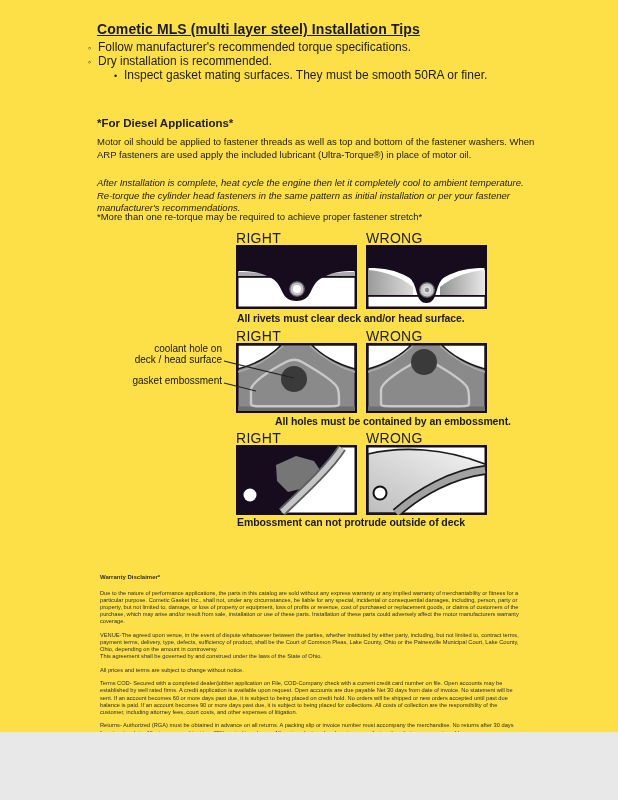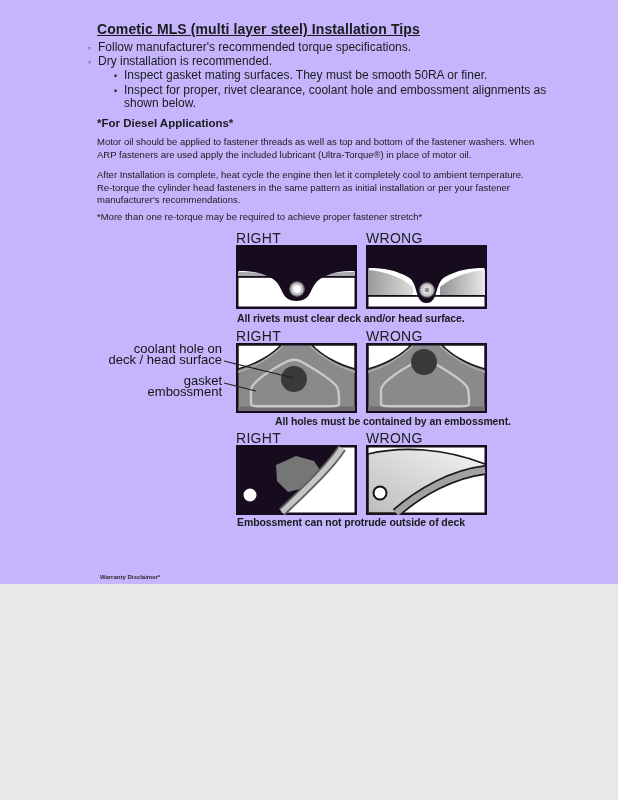--- a/index.html
+++ b/index.html
@@ -1,40 +1,40 @@
 <!DOCTYPE html>
 <html style="--dark: #170c1d; --gasket: #8a8a8a; --emboss: #c9c9c9; --hole: #3a3a3a; --ink: #1b1b1b;"><head>
 <meta charset="utf-8">
 <style>
   html,body{margin:0;padding:0;background:#e8e8e8;}
   .page{
-    position:relative;width:618px;height:584px;background:#c4b5fd;
+    position:relative;width:618px;height:732px;background:#fde047;
     font-family:"Liberation Sans","DejaVu Sans",sans-serif;
     color:var(--ink,#1b1b1b);overflow:hidden;
   }
   .abs{position:absolute;}
   
   .title{left:97px;top:21px;font-size:14px;font-weight:bold;text-decoration:underline;letter-spacing:.1px;}
   
   .tips{left:88px;top:41px;font-size:12px;line-height:13.2px;width:460px;}
   .li{display:flex;}
   .li .mk{width:10px;flex:0 0 10px;text-align:left;}
   .li1 .mk::before{content:"◦";font-size:9px;}
   .li2{padding-left:26px;}
   .li2 .mk::before{content:"•";font-size:9px;}
   
   .dheading{left:97px;top:117px;font-size:11.5px;font-weight:bold;}
   .dpara{left:97px;width:444px;font-size:9.5px;line-height:12.6px;}
   .dp1{top:136px;}
-  .dp2{top:169px;}
+  .dp2{top:177px;font-style:italic;}
   .dnote{top:211px;}
   
   .rw-label{width:121px;font-size:14px;color:#1d1d1d;letter-spacing:.3px;}
   .cap{font-size:10.5px;font-weight:bold;letter-spacing:-.1px;line-height:11.5px;}
-  .ann{width:114px;text-align:right;font-size:13px;line-height:10.5px;color:#151515;}
+  .ann{width:114px;text-align:right;font-size:10px;line-height:10.5px;color:#151515;}
   .diag{display:block;}
   
   .f-dark{fill:var(--dark,#170c1d);}
   .s-dark{stroke:var(--dark,#170c1d);}
   .f-hole{fill:var(--hole,#3a3a3a);}
   .f-gasket{fill:var(--gasket,#8a8a8a);}
   .s-emboss{stroke:var(--emboss,#c9c9c9);}
   
   .legal{left:100px;top:574px;width:422px;font-size:5.7px;line-height:1.25;color:#2c2c2c;}
   .legal .lh{font-size:6px;font-weight:bold;margin:0 0 8px 0;}
@@ -55,24 +55,20 @@
         <span class="mk"></span>
         <span>Follow manufacturer's recommended torque specifications.</span>
       </div>
     <div class="li li1">
         <span class="mk"></span>
         <span>Dry installation is recommended.</span>
       </div>
     <div class="li li2">
         <span class="mk"></span>
         <span>Inspect gasket mating surfaces.  They must be smooth 50RA or finer.</span>
-      </div>
-    <div class="li li2">
-        <span class="mk"></span>
-        <span>Inspect for proper, rivet clearance, coolant hole and embossment alignments as shown below.</span>
       </div>
   </div>
 
   <div class="abs dheading">*For Diesel Applications*</div>
   <div class="abs dpara dp1">Motor oil should be applied to fastener threads as well as top and bottom of the fastener washers. When ARP fasteners are used apply the included lubricant (Ultra-Torque®) in place of motor oil.</div>
   <div class="abs dpara dp2">After Installation is complete, heat cycle the engine then let it completely cool to ambient temperature. Re-torque the cylinder head fasteners in the same pattern as initial installation or per your fastener manufacturer's recommendations.</div>
   <div class="abs dpara dnote">*More than one re-torque may be required to achieve proper fastener stretch*</div>
 
   <div class="abs rw-label" style="left:236px;top:230px;">RIGHT</div>
   <div class="abs rw-label" style="left:366px;top:230px;">WRONG</div>

